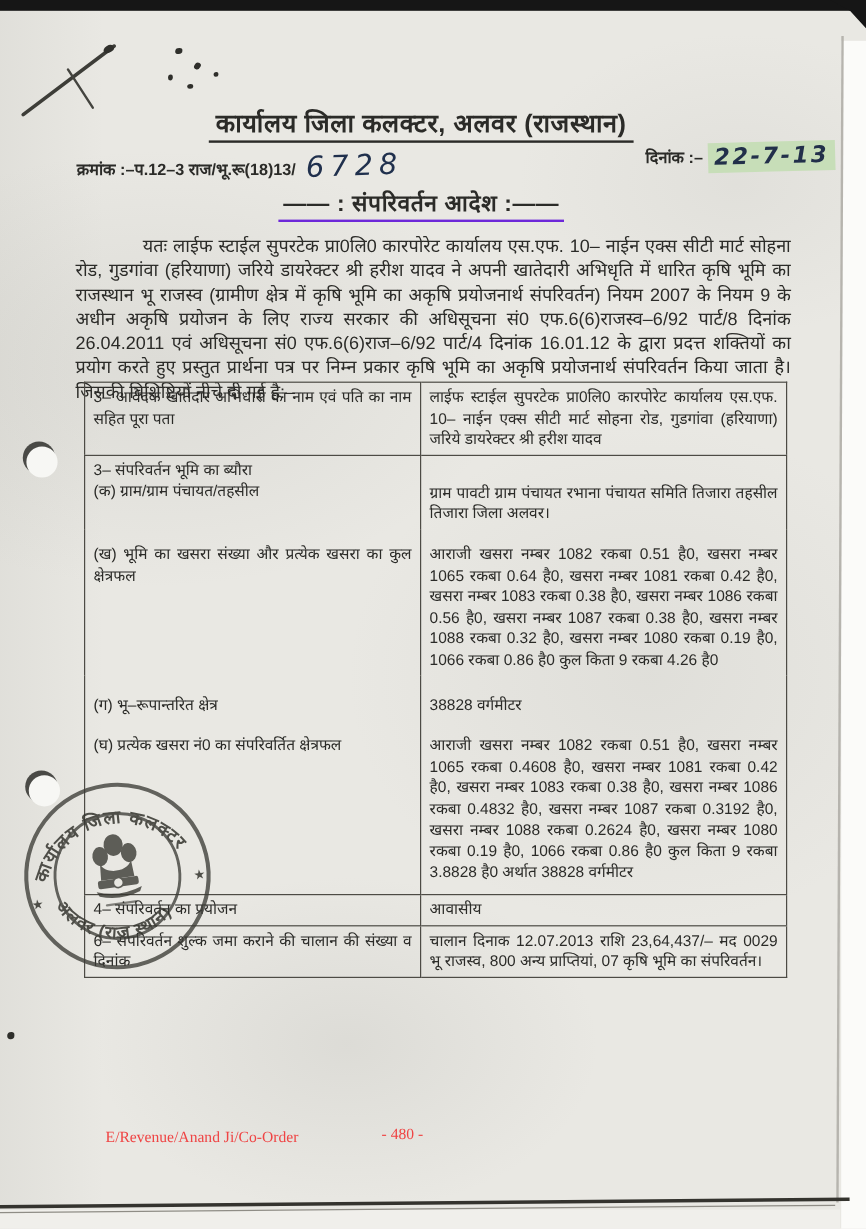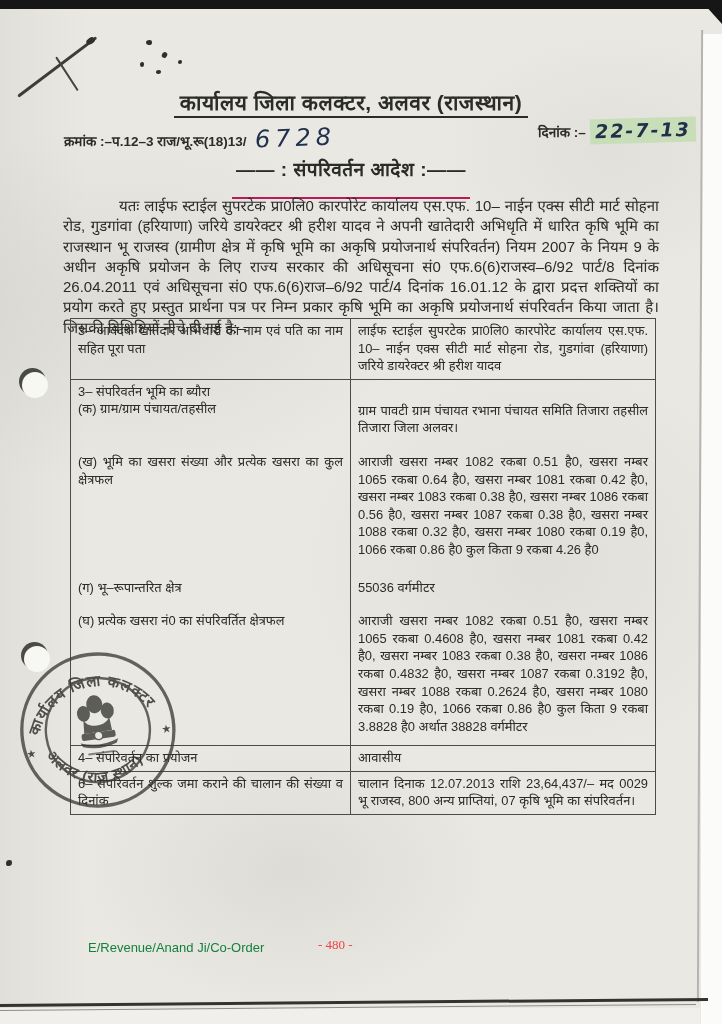--- a/index.html
+++ b/index.html
@@ -64,21 +64,21 @@
   .date-block { position:absolute; top:118px; left:538px; font-size:13.5px; font-weight:bold; white-space:nowrap; }
   .hand-date {
     display:inline-block; margin-left:4px; font-size:19px; font-style:italic; font-weight:bold;
     letter-spacing:2px; color:#22304a; background:#c7deb8; padding:1px 5px 2px 5px;
     transform:rotate(-1.5deg); font-family:"DejaVu Sans", sans-serif;
   }
 
   .order-title { position:absolute; top:156px; left:0; width:702px; text-align:center; }
   .order-title span {
     font-size:19px; font-weight:bold;
-    border-bottom:2px solid #be185d; padding:0 4px 17px 4px; letter-spacing:0.5px;
+    border-bottom:2px solid #6d28d9; padding:0 4px 2px 4px; letter-spacing:0.5px;
   }
 
   .intro {
     position:absolute; top:196px; left:63px; width:596px;
     font-size:15px; line-height:20.3px; text-align:justify; text-indent:56px;
     font-weight:500;
   }
 
   
   table.doc-table {
@@ -97,22 +97,22 @@
   .doc-table .val-offset { padding-top:19px; }
   .doc-table tr.gap-s td { padding-top:12px; }
   .doc-table tr.gap-m td { padding-top:16px; }
   .doc-table tr.tail td { padding-bottom:10px; }
 
   
   .stamp { position:absolute; left:14px; top:646px; width:168px; height:170px;
     opacity:0.85; transform:rotate(-8deg); }
 
   
-  .footer-ref { position:absolute; top:940px; left:88px; font-family:Liberation Sans, sans-serif;
-    font-size:13px; color:#15803d; }
+  .footer-ref { position:absolute; top:940px; left:88px; font-family:Liberation Serif, serif;
+    font-size:13px; color:#ef4444; }
   .page-num { position:absolute; top:937px; left:318px; font-family:"Liberation Serif", serif;
     font-size:13px; color:#ef4444; }
 </style>
 </head>
 <body>
 
 <div class="scan">
 
   <div class="paper"></div>
   <div class="scan-topbar"></div>
@@ -171,21 +171,21 @@
       <td>
         <div class="val-offset">ग्राम पावटी ग्राम पंचायत रभाना पंचायत समिति तिजारा तहसील तिजारा जिला अलवर।</div>
       </td>
     </tr>
     <tr class="gap-s">
       <td class="lab">(ख) भूमि का खसरा संख्या और प्रत्येक खसरा का कुल क्षेत्रफल</td>
       <td>आराजी खसरा नम्बर 1082 रकबा 0.51 है0, खसरा नम्बर 1065 रकबा 0.64 है0, खसरा नम्बर 1081 रकबा 0.42 है0, खसरा नम्बर 1083 रकबा 0.38 है0, खसरा नम्बर 1086 रकबा 0.56 है0, खसरा नम्बर 1087 रकबा 0.38 है0, खसरा नम्बर 1088 रकबा 0.32 है0, खसरा नम्बर 1080 रकबा 0.19 है0, 1066 रकबा 0.86 है0 कुल किता 9 रकबा 4.26 है0</td>
     </tr>
     <tr class="gap-m">
       <td class="lab">(ग) भू–रूपान्तरित क्षेत्र</td>
-      <td>55036 वर्गमीटर</td>
+      <td>38828 वर्गमीटर</td>
     </tr>
     <tr class="gap-s tail">
       <td class="lab">(घ) प्रत्येक खसरा नं0 का संपरिवर्तित क्षेत्रफल</td>
       <td>आराजी खसरा नम्बर 1082 रकबा 0.51 है0, खसरा नम्बर 1065 रकबा 0.4608 है0, खसरा नम्बर 1081 रकबा 0.42 है0, खसरा नम्बर 1083 रकबा 0.38 है0, खसरा नम्बर 1086 रकबा 0.4832 है0, खसरा नम्बर 1087 रकबा 0.3192 है0, खसरा नम्बर 1088 रकबा 0.2624 है0, खसरा नम्बर 1080 रकबा 0.19 है0, 1066 रकबा 0.86 है0 कुल किता 9 रकबा 3.8828 है0 अर्थात 38828 वर्गमीटर</td>
     </tr>
     <tr class="hline">
       <td class="lab">4– संपरिवर्तन का प्रयोजन</td>
       <td>आवासीय</td>
     </tr>
     <tr class="hline">

